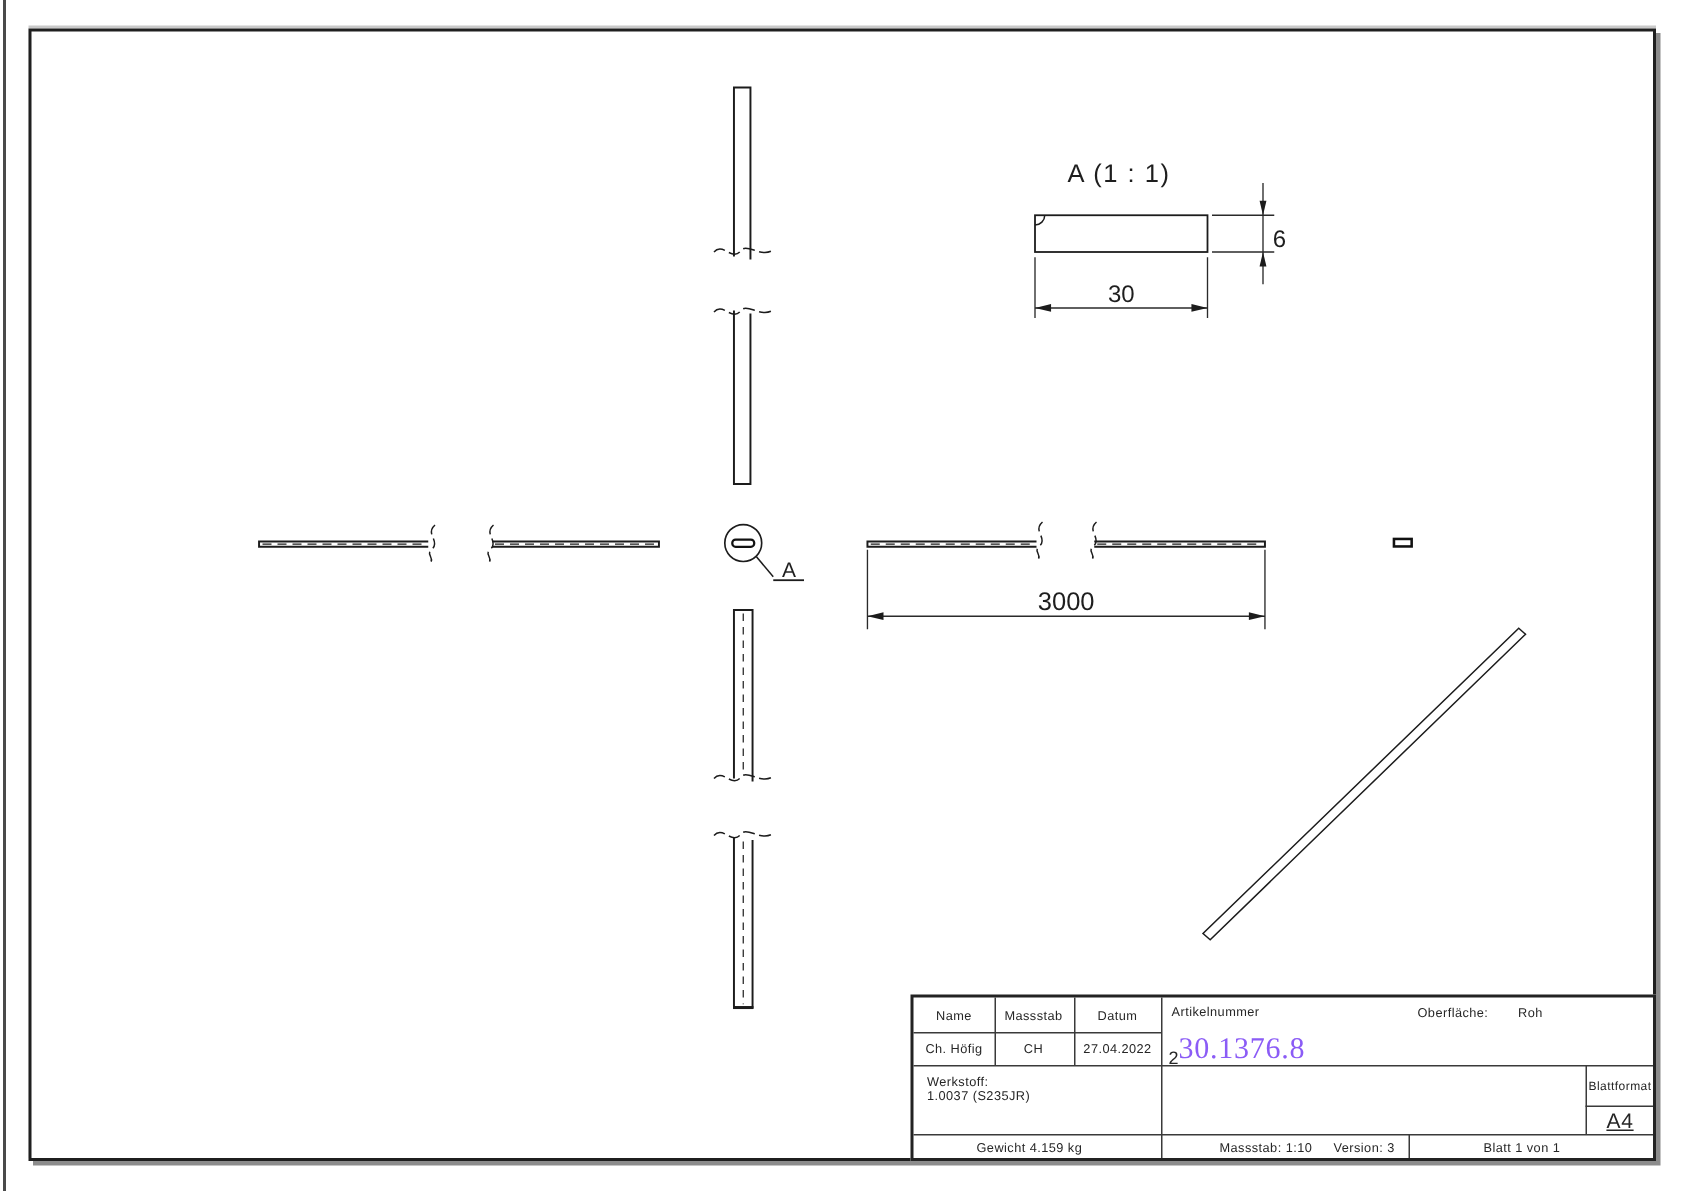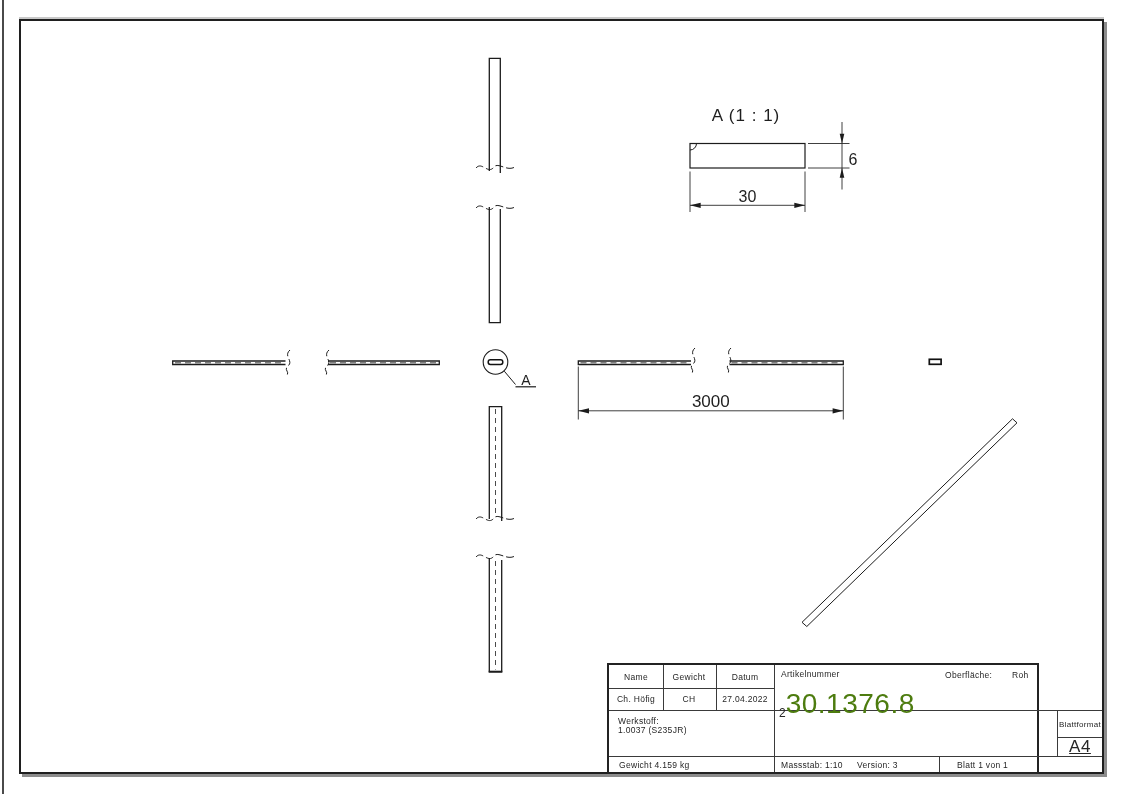--- a/index.html
+++ b/index.html
@@ -15,31 +15,31 @@
   }
   svg.drawing{position:absolute;left:0;top:0;}
   svg.drawing text{font-family:"Liberation Sans","DejaVu Sans",sans-serif;fill:#1e1e1e;}
   .dim-text{font-size:17px;}
   .dim-text-sm{font-size:16px;}
   .detail-title{font-size:17px;letter-spacing:1px;}
   .callout-letter{font-size:14px;}
 
   
   .titleblock{
-    position:absolute;left:607px;top:663px;width:432px;height:111px;box-sizing:border-box;
+    position:absolute;left:607px;top:663px;width:497px;height:111px;box-sizing:border-box;
     border:2px solid #232323;background:#fff;font-size:8.5px;color:#262626;
   }
   .tb-line{position:absolute;background:#3a3a3a;}
   .tb-text{position:absolute;white-space:nowrap;letter-spacing:0.3px;}
   .tb-center{transform:translate(-50%,-50%);}
-  .tb-vcenter{transform:translate(0,-50%);}
+  .tb-vcenter{transform:translate(0,-50%);margin-left:32px;}
   .art-value{position:absolute;left:170px;top:23px;white-space:nowrap;}
   .art-prefix{font-size:12px;vertical-align:-4px;}
-  .art-num{font-size:28px;letter-spacing:0.5px;color:#4d7c0f;}
-  .a4-text{font-size:17px;letter-spacing:0.5px;text-decoration:underline;}
+  .art-num{font-size:20px;letter-spacing:0.5px;color:#8b5cf6;font-family:Liberation Serif, serif;}
+  .a4-text{font-size:14px;letter-spacing:0.5px;text-decoration:underline;}
 </style>
 </head>
 <body>
 
 <div class="page">
   <div class="page-edge"></div>
   <div class="frame"></div>
 
   <svg class="drawing" width="1123" height="794" viewBox="0 0 1123 794">
 
@@ -127,21 +127,21 @@
     <div class="tb-line" style="left:107px;top:0;width:1px;height:45px;"></div>
     <div class="tb-line" style="left:165px;top:0;width:1px;height:107px;"></div>
     <div class="tb-line" style="left:330px;top:91px;width:1px;height:16px;"></div>
     <div class="tb-line" style="left:448px;top:45px;width:1px;height:46px;"></div>
     <div class="tb-line" style="left:0;top:23px;width:165px;height:1px;"></div>
     <div class="tb-line" style="left:0;top:45px;width:493px;height:1px;"></div>
     <div class="tb-line" style="left:448px;top:72px;width:45px;height:1px;"></div>
     <div class="tb-line" style="left:0;top:91px;width:493px;height:1px;"></div>
 
     <span class="tb-text tb-center" style="left:27px;top:12px;">Name</span>
-    <span class="tb-text tb-center" style="left:80px;top:12px;">Gewicht</span>
+    <span class="tb-text tb-center" style="left:80px;top:12px;">Massstab</span>
     <span class="tb-text tb-center" style="left:136px;top:12px;">Datum</span>
 
     <span class="tb-text tb-center" style="left:27px;top:34px;">Ch. Höfig</span>
     <span class="tb-text tb-center" style="left:80px;top:34px;">CH</span>
     <span class="tb-text tb-center" style="left:136px;top:34px;text-align:right;">27.04.2022</span>
 
     <span class="tb-text" style="left:172px;top:4px;">Artikelnummer</span>
     <span class="art-value"><span class="art-prefix">2</span><span class="art-num">30.1376.8</span></span>
     <span class="tb-text" style="left:336px;top:5px;">Oberfläche:</span>
     <span class="tb-text" style="left:403px;top:5px;">Roh</span>

